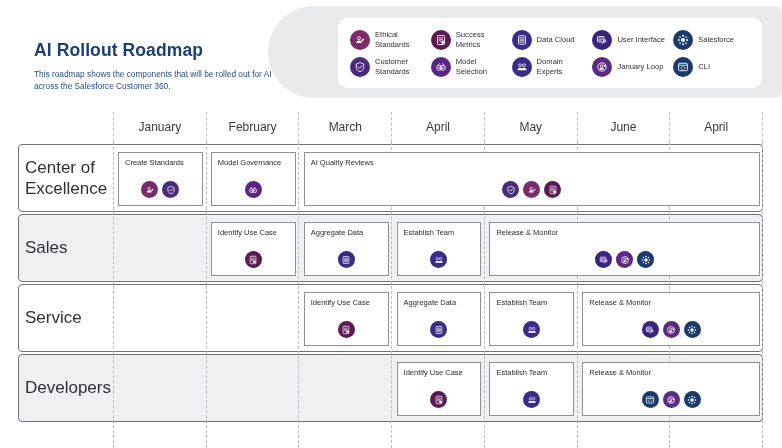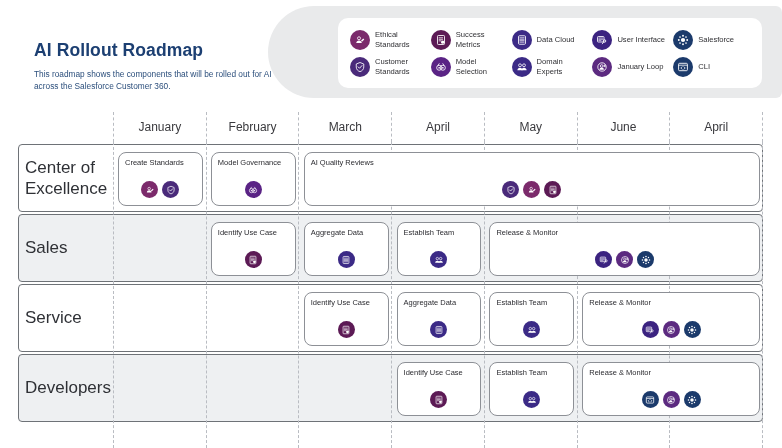--- a/index.html
+++ b/index.html
@@ -106,21 +106,21 @@
   }
 
   .lane-track { position: absolute; left: 95px; top: 0; right: 0; height: 100%; }
 
   
   .card {
     position: absolute;
     top: 7px; height: 54px;
     background: #ffffff;
     border: 1px solid #8d9096;
-    border-radius: 8px;
+    border-radius: 0;
     z-index: 5;
     padding: 5px 6px 0 6px;
   }
   .card-title {
     font-size: 7.5px; color: #2b2b30;
     white-space: nowrap;
   }
   .card-icons {
     position: absolute;
     left: 0; right: 0; bottom: 7px;

